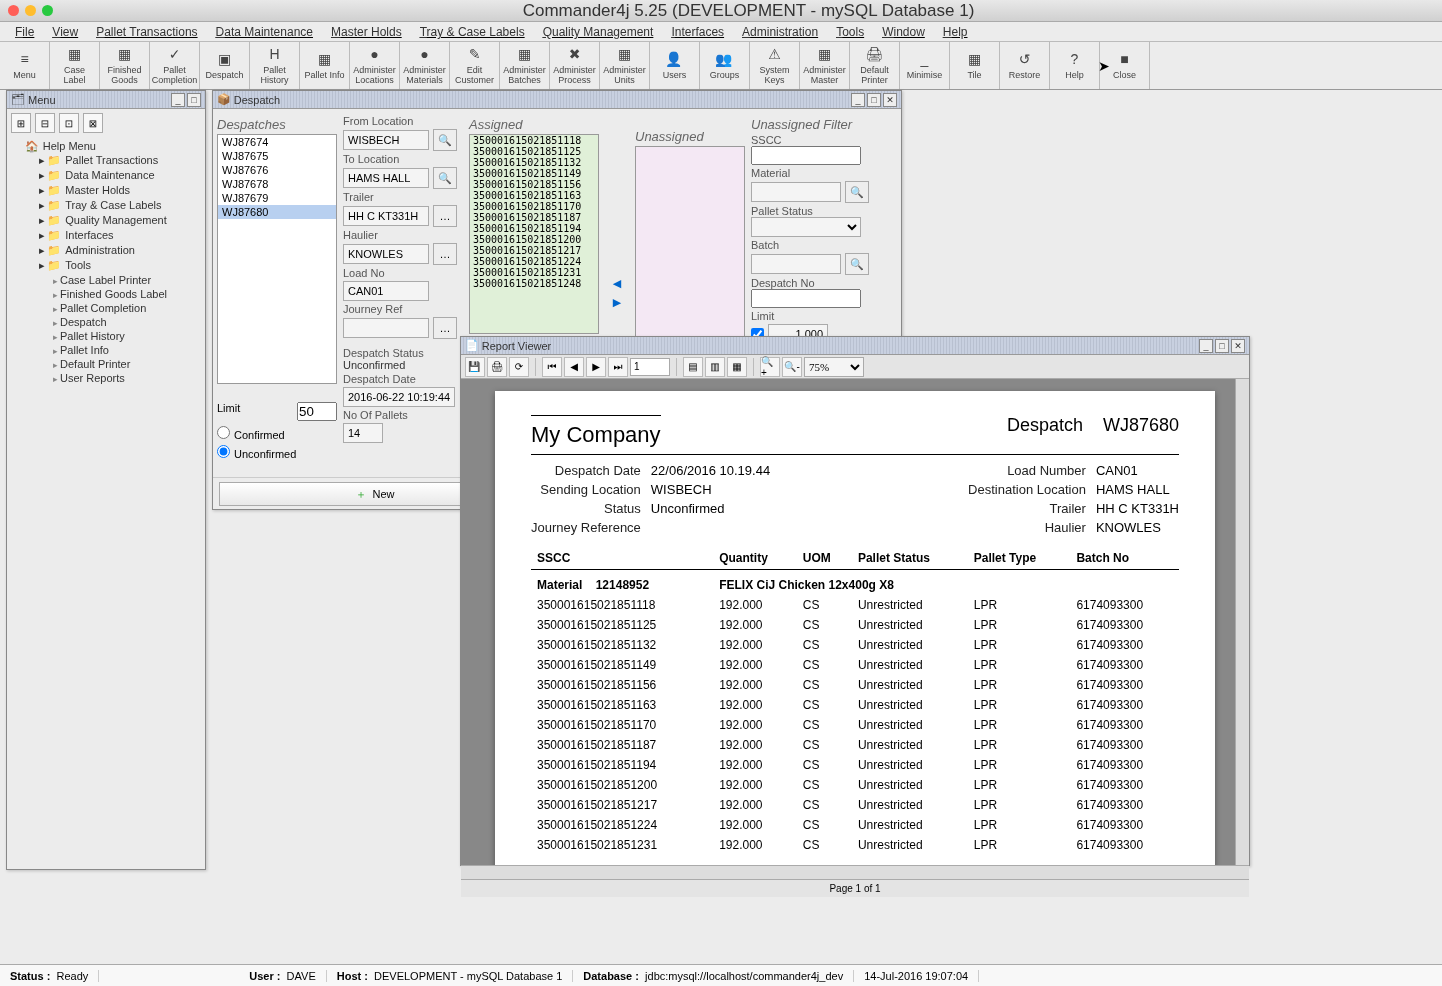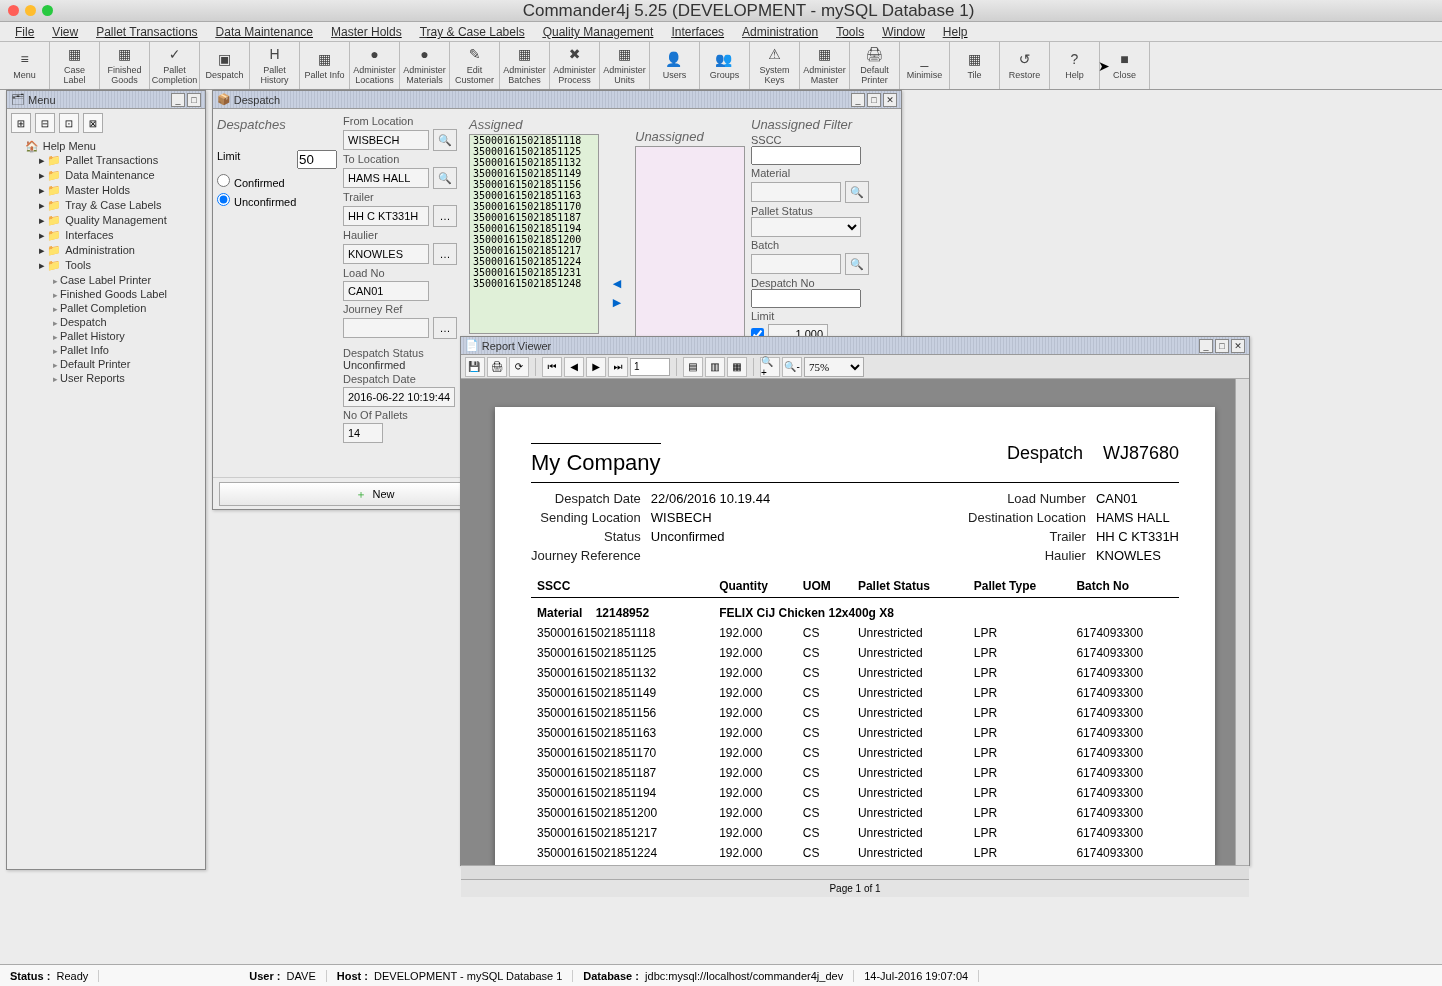--- a/index.html
+++ b/index.html
@@ -57,21 +57,21 @@
 
 .btn{ height:24px; border:1px solid #aaa; background:linear-gradient(#fff,#e8e8e8); padding:0 14px; display:inline-flex; align-items:center; gap:6px; font-size:11px;}
 .btn .gr{color:#3a3;} .btn .bl{color:#06c;} .btn .rd{color:#c33;}
 
 
 .rv-toolbar{ height:24px; background:#e4e4e4; border-bottom:1px solid #aaa; display:flex; align-items:center; gap:2px; padding:0 4px;}
 .rv-toolbar .rb{ width:20px; height:20px; border:1px solid #bbb; background:#f6f6f6; display:flex; align-items:center; justify-content:center; font-size:10px;}
 .rv-toolbar .sep{ width:1px; height:18px; background:#bbb; margin:0 4px;}
 .rv-toolbar input{ height:18px; width:40px; border:1px solid #aaa; padding:0 3px; font-size:10px;}
 .rv-page{ background:#888; padding:12px; height:calc(100% - 42px); overflow:auto; position:relative;}
-.rv-paper{ background:white; margin:16px auto; padding:36px 36px; width:720px; box-shadow:0 2px 6px rgba(0,0,0,0.4);}
+.rv-paper{ background:white; margin:0 auto; padding:24px 36px; width:720px; box-shadow:0 2px 6px rgba(0,0,0,0.4);}
 .rv-footer{ height:18px; background:#e4e4e4; border-top:1px solid #aaa; display:flex; align-items:center; justify-content:center; font-size:10px;}
 .rv-scrollbar-h{ position:absolute; bottom:0; left:0; right:14px; height:14px; background:#ddd; border-top:1px solid #aaa;}
 .rv-scrollbar-v{ position:absolute; top:0; right:0; bottom:0; width:14px; background:#ddd; border-left:1px solid #aaa;}
 
 
 .rpt h1{ font-size:22px; font-weight:normal; border-top:1px solid #000; padding-top:6px;}
 .rpt .hdr{ display:flex; border-bottom:1px solid #000; padding-bottom:6px; margin-bottom:8px;}
 .rpt .hdr .right{margin-left:auto; font-size:18px;}
 .rpt .meta{ display:flex; gap:40px; margin:6px 0 12px;}
 .rpt .meta .col{ display:grid; grid-template-columns:auto auto; column-gap:10px; row-gap:4px; font-size:13px;}
@@ -256,20 +256,28 @@
     <span>📦</span>&nbsp;<span>Despatch</span>
     <div class="gap"></div>
     <div class="wbtn">_</div>
     <div class="wbtn">□</div>
     <div class="wbtn">✕</div>
   </div>
   <div style="display:flex; padding:4px; gap:6px; height:calc(100% - 50px);">
 
     <div style="width:120px;">
       <div class="panel-label">Despatches</div>
+      <div class="listbox" style="height:250px;" id="desp-list">
+          <div>WJ87674</div>
+          <div>WJ87675</div>
+          <div>WJ87676</div>
+          <div>WJ87678</div>
+          <div>WJ87679</div>
+          <div class="sel">WJ87680</div>
+        </div>
       <div style="margin-top:18px;">
         <span>Limit</span>
         <input type="text" style="width: 40px; float: right;" value="50">
       </div>
       <div style="margin-top:12px;"><label><input type="radio" name="cf" style=""><span>Confirmed</span></label></div>
       <div style="margin-top:4px;"><label><input type="radio" name="cf" checked="" style=""><span>Unconfirmed</span></label></div>
     </div>
 
     <div style="width:120px;">
       <div class="section-label">From Location</div>

